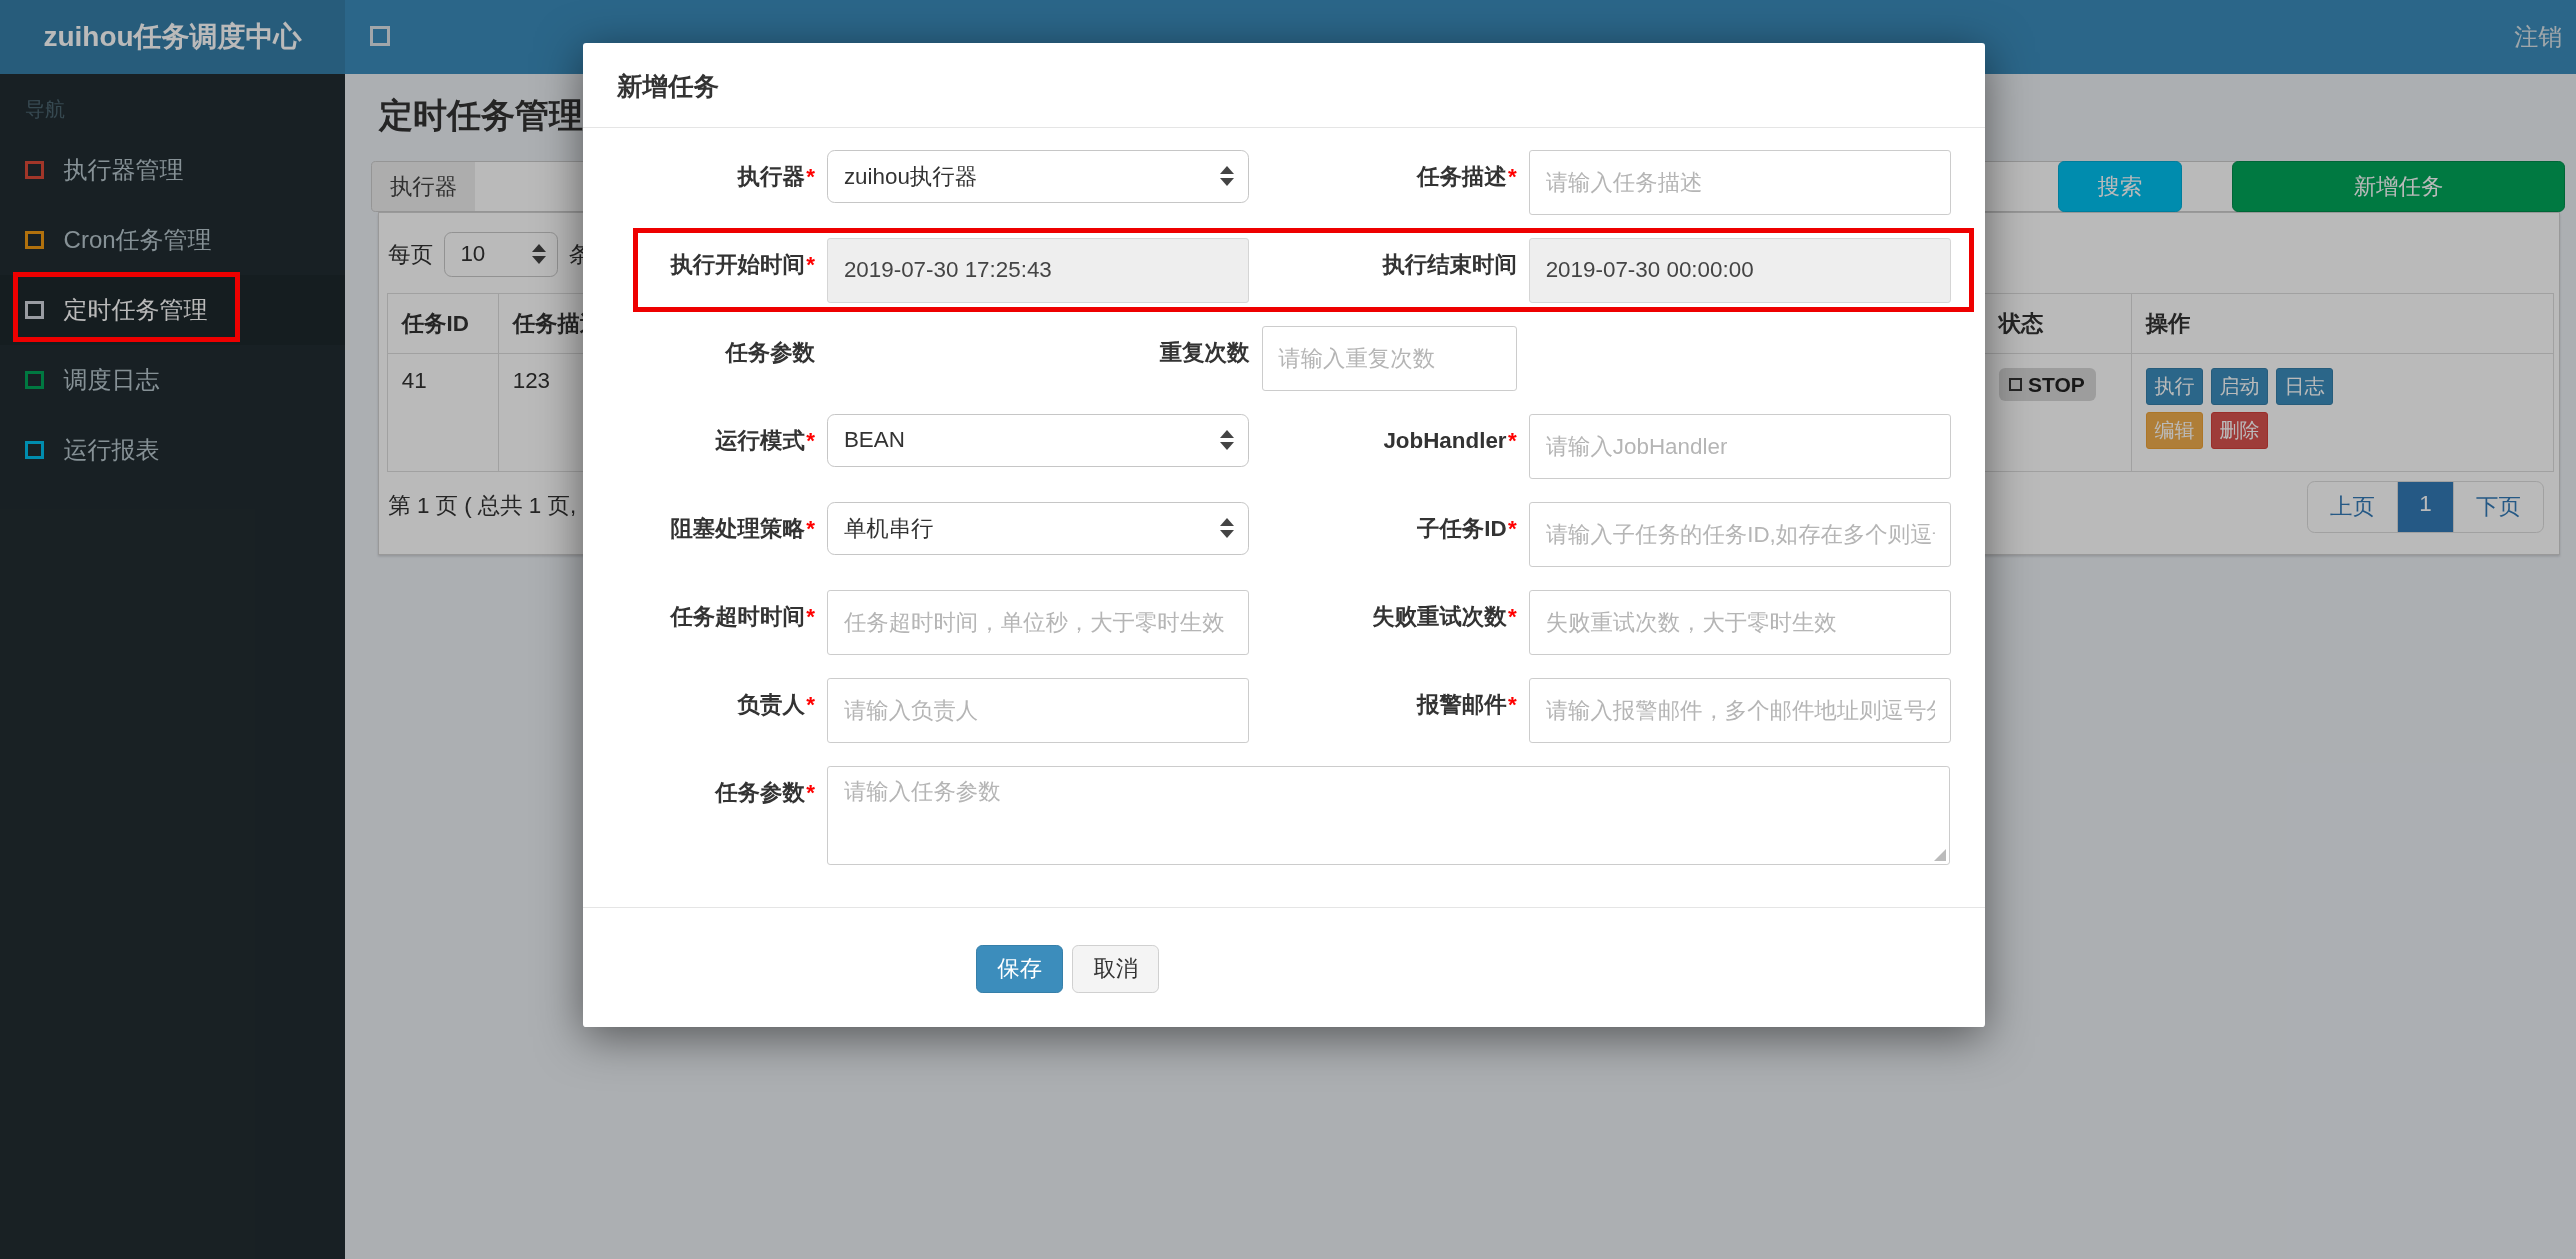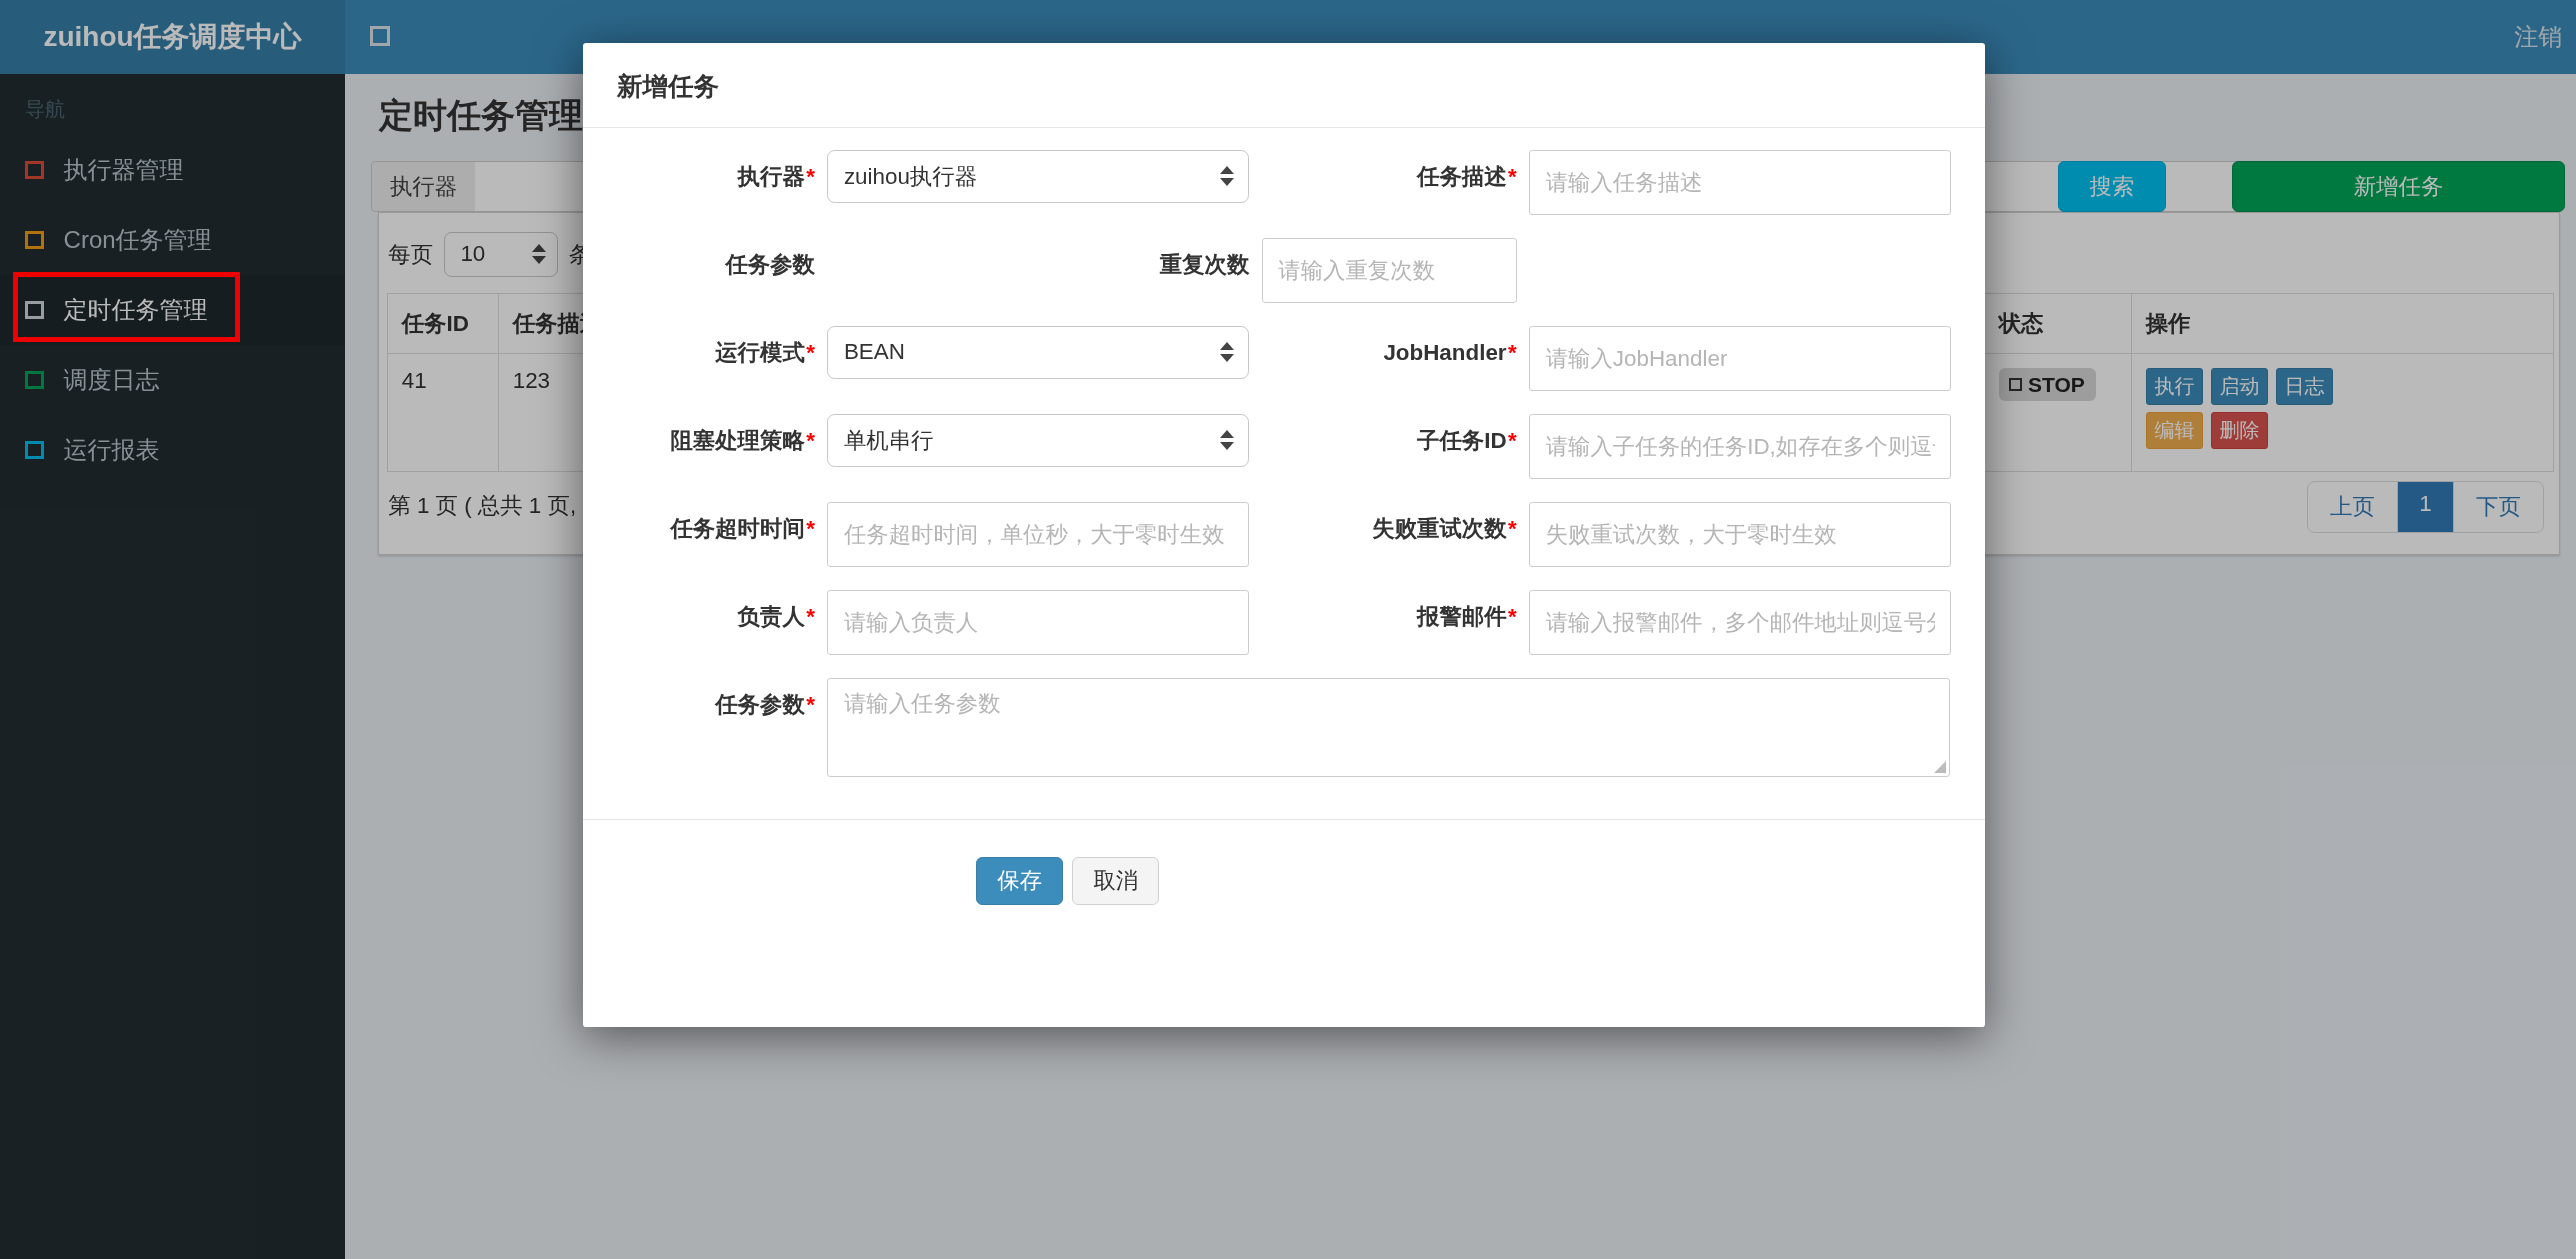--- a/index.html
+++ b/index.html
@@ -23,21 +23,21 @@
   .nav-item .sq-icon { width:18.6px; height:18.6px; border:3.1px solid #d2d6de; flex:0 0 auto; }
 
   
   .content { position:absolute; left:345px; top:74px; right:0; bottom:0; background:#ecf0f5; }
   .page-title { position:absolute; left:34px; top:18.6px; font-size:34px; font-weight:600; color:#333; }
   .toolbar { position:absolute; left:0; top:87px; right:0; height:51px; }
   .addon { position:absolute; left:26px; top:0; width:105px; height:51px; background:#eee; border:1.5px solid #ccc;
            font-size:22.4px; color:#444; display:flex; align-items:center; justify-content:center; border-radius:4.6px 0 0 4.6px; }
   .tb-select { position:absolute; left:130px; top:0; width:435px; height:51px; background:#fff; border:1.5px solid #ccc; border-left:none; border-radius:0 4.6px 4.6px 0; }
   .tb-input { position:absolute; left:1279px; top:0; width:726px; height:51px; background:#fff; border:1.5px solid #ccc; border-radius:4.6px; }
-  .btn-search { position:absolute; left:1713px; top:0; width:108px; height:51px; background:#00c0ef; border:1.5px solid #00acd6;
+  .btn-search { position:absolute; left:1713px; top:0; width:124px; height:51px; background:#00c0ef; border:1.5px solid #00acd6;
                 color:#fff; font-size:22.4px; border-radius:6.2px; display:flex; align-items:center; justify-content:center; cursor:pointer; }
   .btn-add { position:absolute; left:1887px; top:0; width:333px; height:51px; background:#00a65a; border:1.5px solid #008d4c;
              color:#fff; font-size:22.4px; border-radius:6.2px; display:flex; align-items:center; justify-content:center; cursor:pointer; }
 
   .panel { position:absolute; left:33px; top:138px; width:2182px; height:343px; background:#fff; border:0.8px solid #d2d2d2; box-shadow:0 1.5px 2.3px rgba(0,0,0,.15); }
   .perpage { position:absolute; left:9.3px; top:18.6px; height:45px; display:flex; align-items:center; gap:10.8px; font-size:22.4px; color:#333; }
   .pp-select { width:114px; height:45px; border:1.5px solid #c9c9c9; border-radius:7.7px; background:#fff;
                display:flex; align-items:center; justify-content:space-between; padding:0 10.8px 0 15.5px; font-size:22.4px; cursor:pointer; }
 
   table.grid { position:absolute; left:7.7px; top:80px; width:2167px; border-collapse:collapse; table-layout:fixed; }
@@ -234,20 +234,31 @@
               <i class="up"></i>
               <i class="dn"></i>
             </span>
         </div>
         <div class="flabel"><span>任务描述</span><span class="req">*</span></div>
         <div class="inp">
             <span class="ph">请输入任务描述</span>
           </div>
       </div>
 
+      <div class="frow">
+        <div class="anno-row"></div>
+        <div class="flabel"><span>执行开始时间</span><span class="req">*</span></div>
+        <div class="inp ro">
+            <span class="val">2019-07-30 17:25:43</span>
+          </div>
+        <div class="flabel"><span>执行结束时间</span></div>
+        <div class="inp ro">
+            <span class="val">2019-07-30 00:00:00</span>
+          </div>
+      </div>
 
       <div class="frow">
         <div class="flabel"><span>任务参数</span></div>
         <div class="flabel"><span>重复次数</span></div>
         <div class="inp">
             <span class="ph">请输入重复次数</span>
           </div>
       </div>
 
       <div class="frow">

